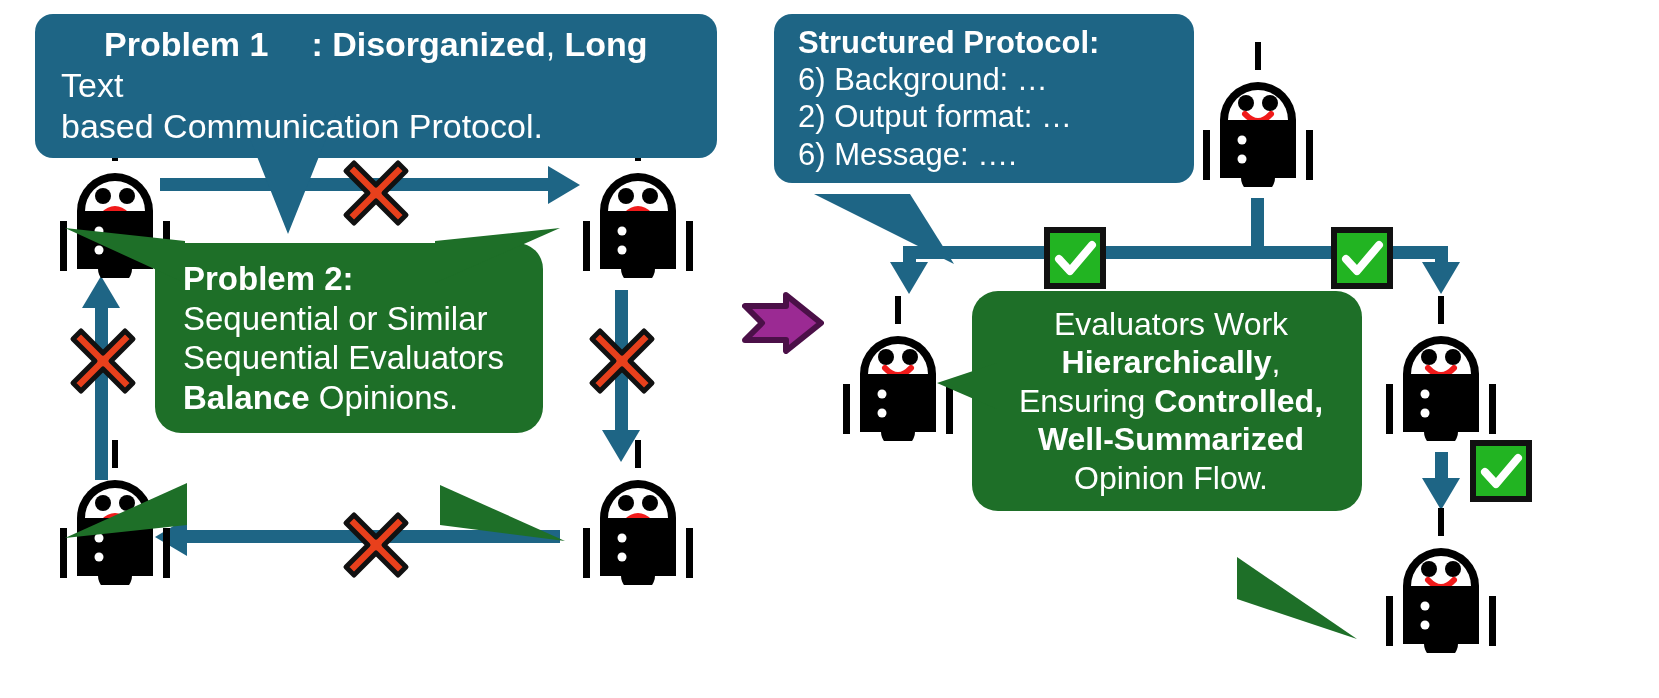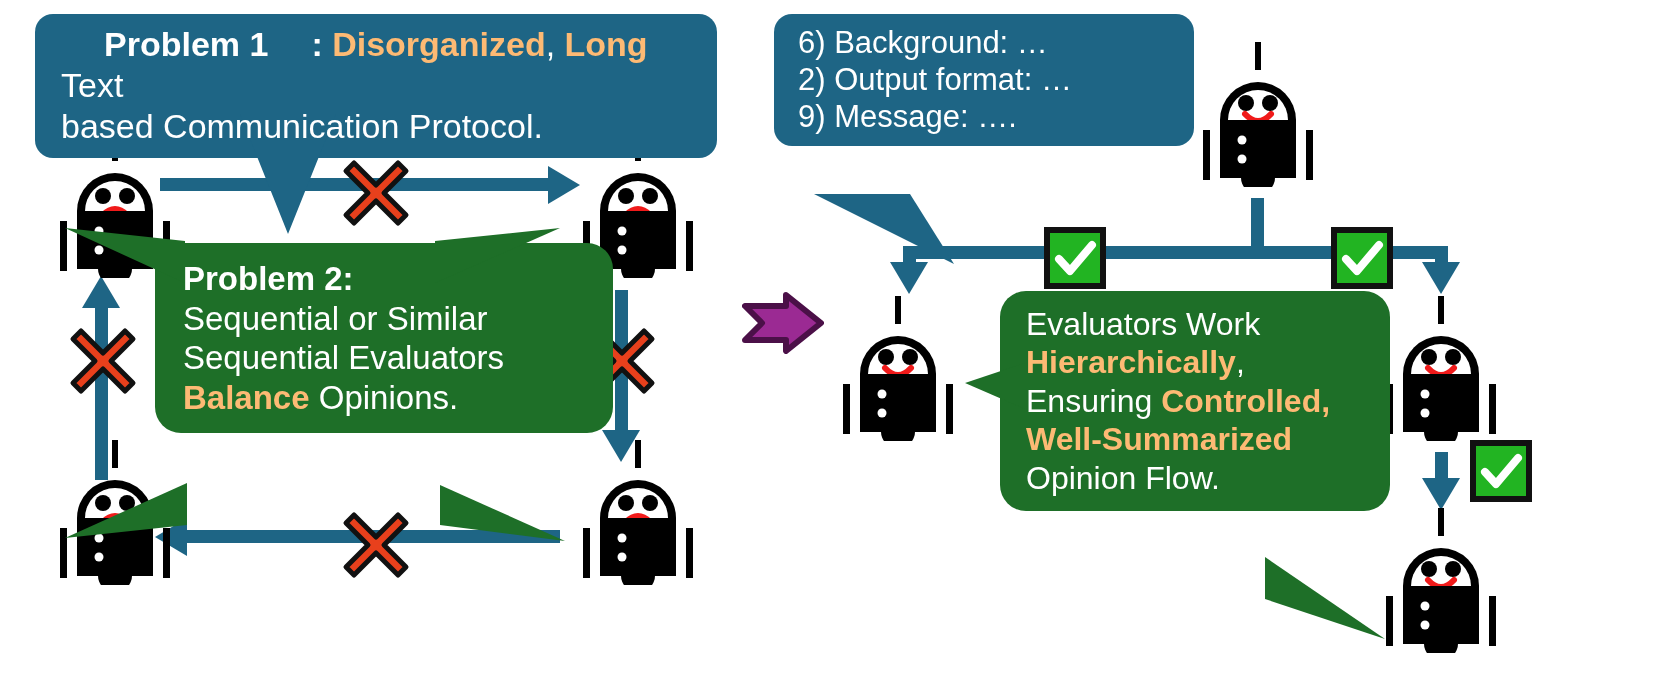--- a/index.html
+++ b/index.html
@@ -23,21 +23,21 @@
   
   .bubble {
     position: absolute;
     box-sizing: border-box;
     color: #ffffff;
     line-height: 1.20;
     z-index: 40;
   }
   .bubble .txt { position: relative; z-index: 2; }
   .bubble b { font-weight: bold; margin-left: 43px; }
-  .hl { color: #fdba74; font-weight: bold; }
+  .hl { color: #ffffff; font-weight: bold; }
   .wht-b { color: #ffffff; font-weight: bold; }
 
   .bubble-blue { background: #1E6585; border-radius: 18px; }
   .bubble-green { background: #1E6F28; border-radius: 26px; }
 
   .tail { position: absolute; width: 0; height: 0; z-index: 1; }
 
   
   .bar-h { position: absolute; background: #1E6585; height: 13px; z-index: 10;}
   .bar-v { position: absolute; background: #1E6585; width: 13px; z-index: 10;}
@@ -151,21 +151,21 @@
   </svg>
 
   <div class="bubble bubble-blue" style="left:35px; top:14px; width:682px; padding:10px 20px 12px 26px; font-size:34px;">
     <div class="txt">
       <b>Problem  1</b><b>: </b><span class="hl">Disorganized</span><span>, </span><span class="hl">Long</span><span> Text</span>
     </div>
     <div class="txt">based Communication Protocol.</div>
     <div class="tail" style="left:205px; top:100px; border-left:48px solid transparent; border-right:48px solid transparent; border-top:120px solid #1E6585;"></div>
   </div>
 
-  <div class="bubble bubble-green" style="left:155px; top:243px; width:458px; padding:16px 20px 16px 28px; font-size:33px;">
+  <div class="bubble bubble-green" style="left:155px; top:243px; width:388px; padding:16px 20px 16px 28px; font-size:33px;">
     <div class="txt" style="font-weight:bold;">Problem 2:</div>
     <div class="txt">Sequential or Similar</div>
     <div class="txt">Sequential Evaluators</div>
     <div class="txt">
       <span class="hl">Balance</span><span> Opinions.</span>
     </div>
 
     <svg class="abs" style="left:-120px; top:-70px; z-index:1; pointer-events:none;" width="680" height="420" viewBox="0 0 680 420">
       <polygon points="30,55 150,110 150,68" fill="#1E6F28"></polygon>
       <polygon points="525,55 400,110 400,68" fill="#1E6F28"></polygon>
@@ -258,29 +258,32 @@
   <svg class="check" style="left:1331px; top:227px;" width="62" height="62" viewBox="0 0 62 62">
     <rect x="3" y="3" width="56" height="56" fill="#22B422" stroke="#111" stroke-width="6"></rect>
     <path d="M15 32 L26 44 L48 18" stroke="#fff" stroke-width="8" fill="none" stroke-linecap="round" stroke-linejoin="round"></path>
   </svg>
   <svg class="check" style="left:1470px; top:440px;" width="62" height="62" viewBox="0 0 62 62">
     <rect x="3" y="3" width="56" height="56" fill="#22B422" stroke="#111" stroke-width="6"></rect>
     <path d="M15 32 L26 44 L48 18" stroke="#fff" stroke-width="8" fill="none" stroke-linecap="round" stroke-linejoin="round"></path>
   </svg>
 
   <div class="bubble bubble-blue" style="left:774px; top:14px; width:420px; padding:10px 18px 10px 24px; font-size:31px;">
+    <div class="txt">
+      <span class="hl">Structured</span><span class="wht-b"> Protocol:</span>
+    </div>
     <div class="txt">6) Background: …</div>
     <div class="txt">2) Output format: …</div>
-    <div class="txt">9) Message: ….</div>
+    <div class="txt">6) Message: ….</div>
     <svg class="abs" style="left:40px; top:170px; z-index:1; pointer-events:none;" width="260" height="110" viewBox="0 0 260 110">
       <polygon points="0,10 140,80 96,10" fill="#1E6585"></polygon>
     </svg>
   </div>
 
-  <div class="bubble bubble-green" style="left:1000px; top:291px; width:390px; padding:14px 18px 14px 26px; font-size:32px;">
+  <div class="bubble bubble-green" style="left:972px; top:291px; width:390px; padding:14px 18px 14px 26px; font-size:32px;text-align:center;">
     <div class="txt">Evaluators Work</div>
     <div class="txt">
       <span class="hl">Hierarchically</span><span>,</span>
     </div>
     <div class="txt">
       <span>Ensuring </span><span class="hl">Controlled,</span>
     </div>
     <div class="txt">
       <span class="hl">Well-Summarized</span>
     </div>

